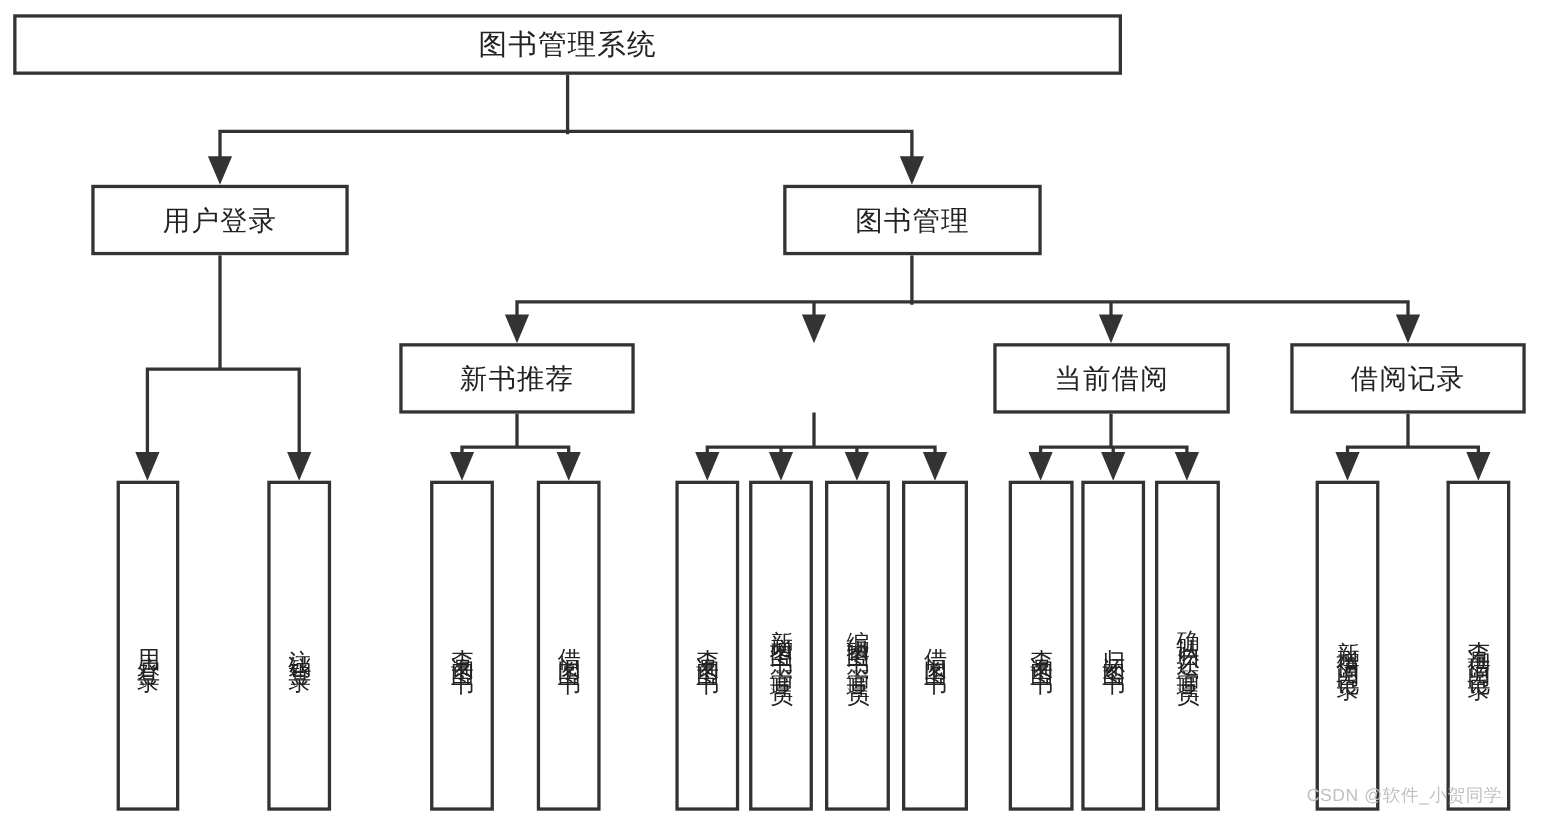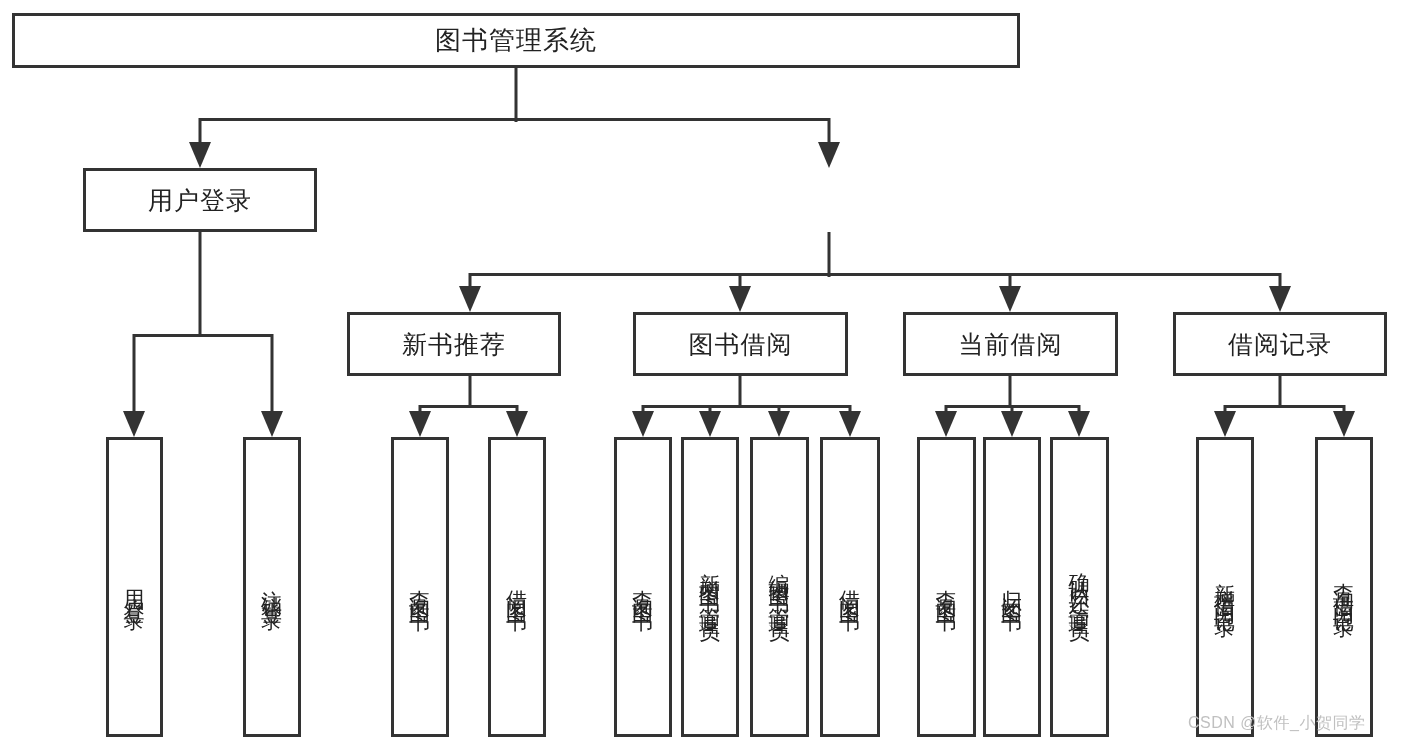--- a/index.html
+++ b/index.html
@@ -109,23 +109,23 @@
       <polygon points="1001,411 1023,411 1012,437"></polygon>
       <polygon points="1068,411 1090,411 1079,437"></polygon>
       <polygon points="1214,411 1236,411 1225,437"></polygon>
       <polygon points="1333,411 1355,411 1344,437"></polygon>
     </g>
   </svg>
 
   <div class="box hnode root-node" style="left:12px; top:13px; width:1008px; height:55px;">图书管理系统</div>
 
   <div class="box hnode" style="left:83px; top:168px; width:234px; height:64px;">用户登录</div>
+  <div class="box hnode" style="left:712px; top:168px; width:235px; height:64px;">图书管理</div>
 
-  <div class="box hnode" style="left:347px; top:312px; width:214px; height:64px;">新书推荐</div>
-  <div class="box hnode" style="left:633px; top:312px; width:215px; height:64px;">图书借阅</div>
+  <div class="box hnode" style="left:363px; top:312px; width:214px; height:64px;">新书推荐</div>
   <div class="box hnode" style="left:1173px; top:312px; width:214px; height:64px;">借阅记录</div>
   <div class="box hnode" style="left:903px; top:312px; width:215px; height:64px;">当前借阅</div>
 
   <div class="box vnode" style="left:106px; top:437px; width:57px; height:300px;">用户登录</div>
   <div class="box vnode" style="left:243px; top:437px; width:58px; height:300px;">注销登录</div>
   <div class="box vnode" style="left:391px; top:437px; width:58px; height:300px;">查询图书</div>
   <div class="box vnode" style="left:488px; top:437px; width:58px; height:300px;">借阅图书</div>
   <div class="box vnode" style="left:614px; top:437px; width:58px; height:300px;">查询图书</div>
   <div class="box vnode" style="left:681px; top:437px; width:58px; height:300px;">新增图书（管理员）</div>
   <div class="box vnode" style="left:750px; top:437px; width:59px; height:300px;">编辑图书（管理员）</div>

